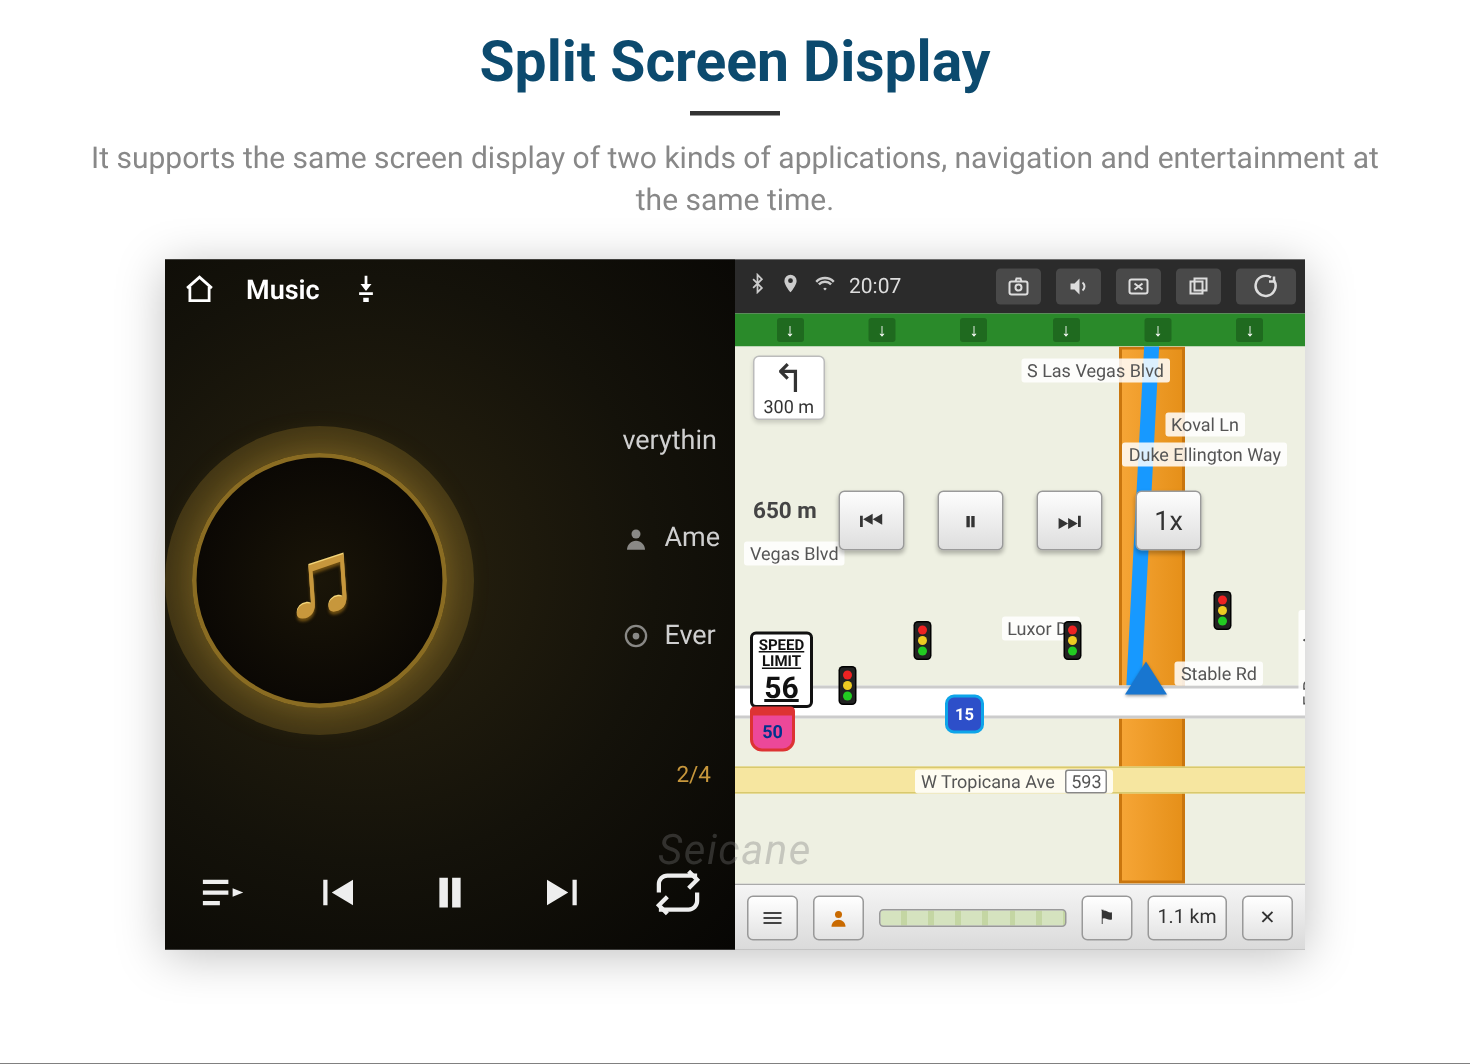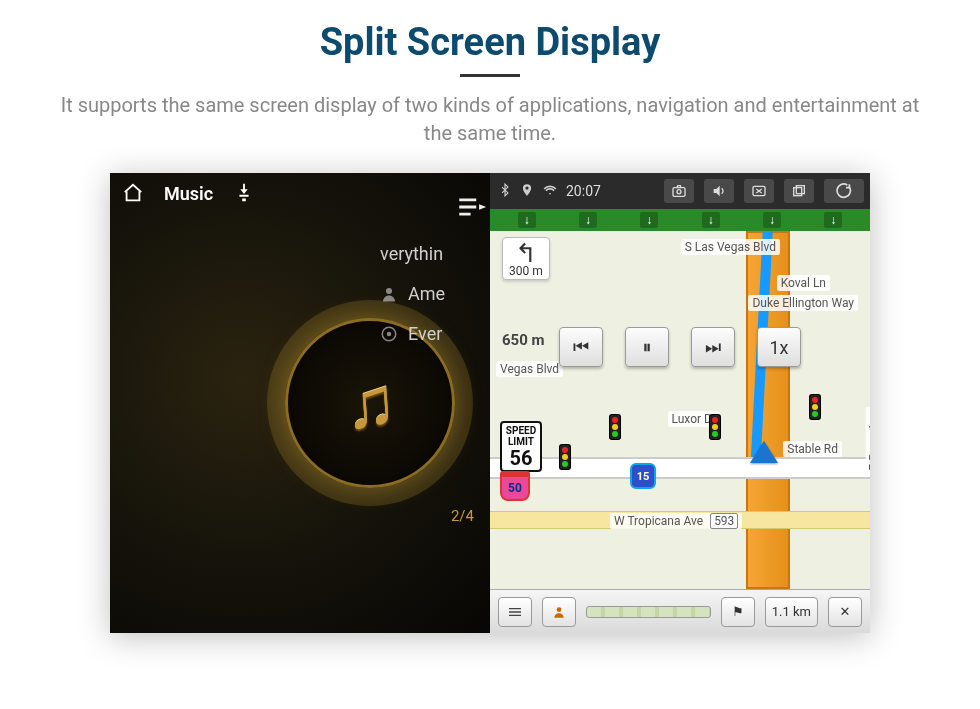--- a/index.html
+++ b/index.html
@@ -42,21 +42,21 @@
   }
 
   
   .music-pane {
     width: 50%;
     height: 100%;
     background: radial-gradient(circle at 35% 45%, #2a230f 0%, #14120a 55%, #070604 100%);
     color: #fff;
     position: relative;
     display: flex;
-    flex-direction: row;
+    flex-direction: column;
   }
   .topbar-left {
     height: 40px;
     display: flex;
     align-items: center;
     gap: 20px;
     padding: 0 12px;
     color: #fff;
   }
   .topbar-left .label { font-size: 18px; font-weight: 600; }
@@ -84,21 +84,21 @@
     color: #c7973c;
     text-shadow: 0 2px 2px #6d4e12, 0 -1px 0 #f4d67a;
     transform: rotate(-4deg);
   }
   .meta-col {
     position: absolute;
     right: 10px;
     top: 70px;
     display: flex;
     flex-direction: column;
-    gap: 19px;
+    gap: 44px;
     color: #cfcfcf;
     font-size: 18px;
   }
   .meta-row { display: flex; align-items: center; gap: 10px; white-space: nowrap; }
   .meta-row svg, .meta-row .glyph { width: 18px; height: 18px; flex: 0 0 auto; opacity: .7; }
   .progress-wrap {
     padding: 0 16px 6px;
     display: flex;
     align-items: center;
     gap: 12px;
@@ -286,20 +286,21 @@
     top: 190px;
     width: 42px;
     background: #fff;
     border: 2px solid #111;
     border-radius: 4px;
     font-size: 10px;
     font-weight: 700;
     text-align: center;
     line-height: 1.1;
     padding: 2px 0 1px;
+    text-decoration: underline;
   }
   .speed-box .val { font-size: 20px; }
   .shield {
     position: absolute;
     left: 10px;
     bottom: 88px;
     width: 30px; height: 30px;
     background: #ec4899;
     border: 2px solid #d33;
     border-top-width: 6px;
@@ -619,13 +620,14 @@
       <div class="nb-prog"></div>
       <span class="nb-btn">⚑</span>
       <span class="nb-btn">
         <span>1.1 km</span>
       </span>
       <span class="nb-btn">✕</span>
     </div>
 
   </section>
 
+  <div class="watermark">Seicane</div>
 </div>
 
 </body></html>

